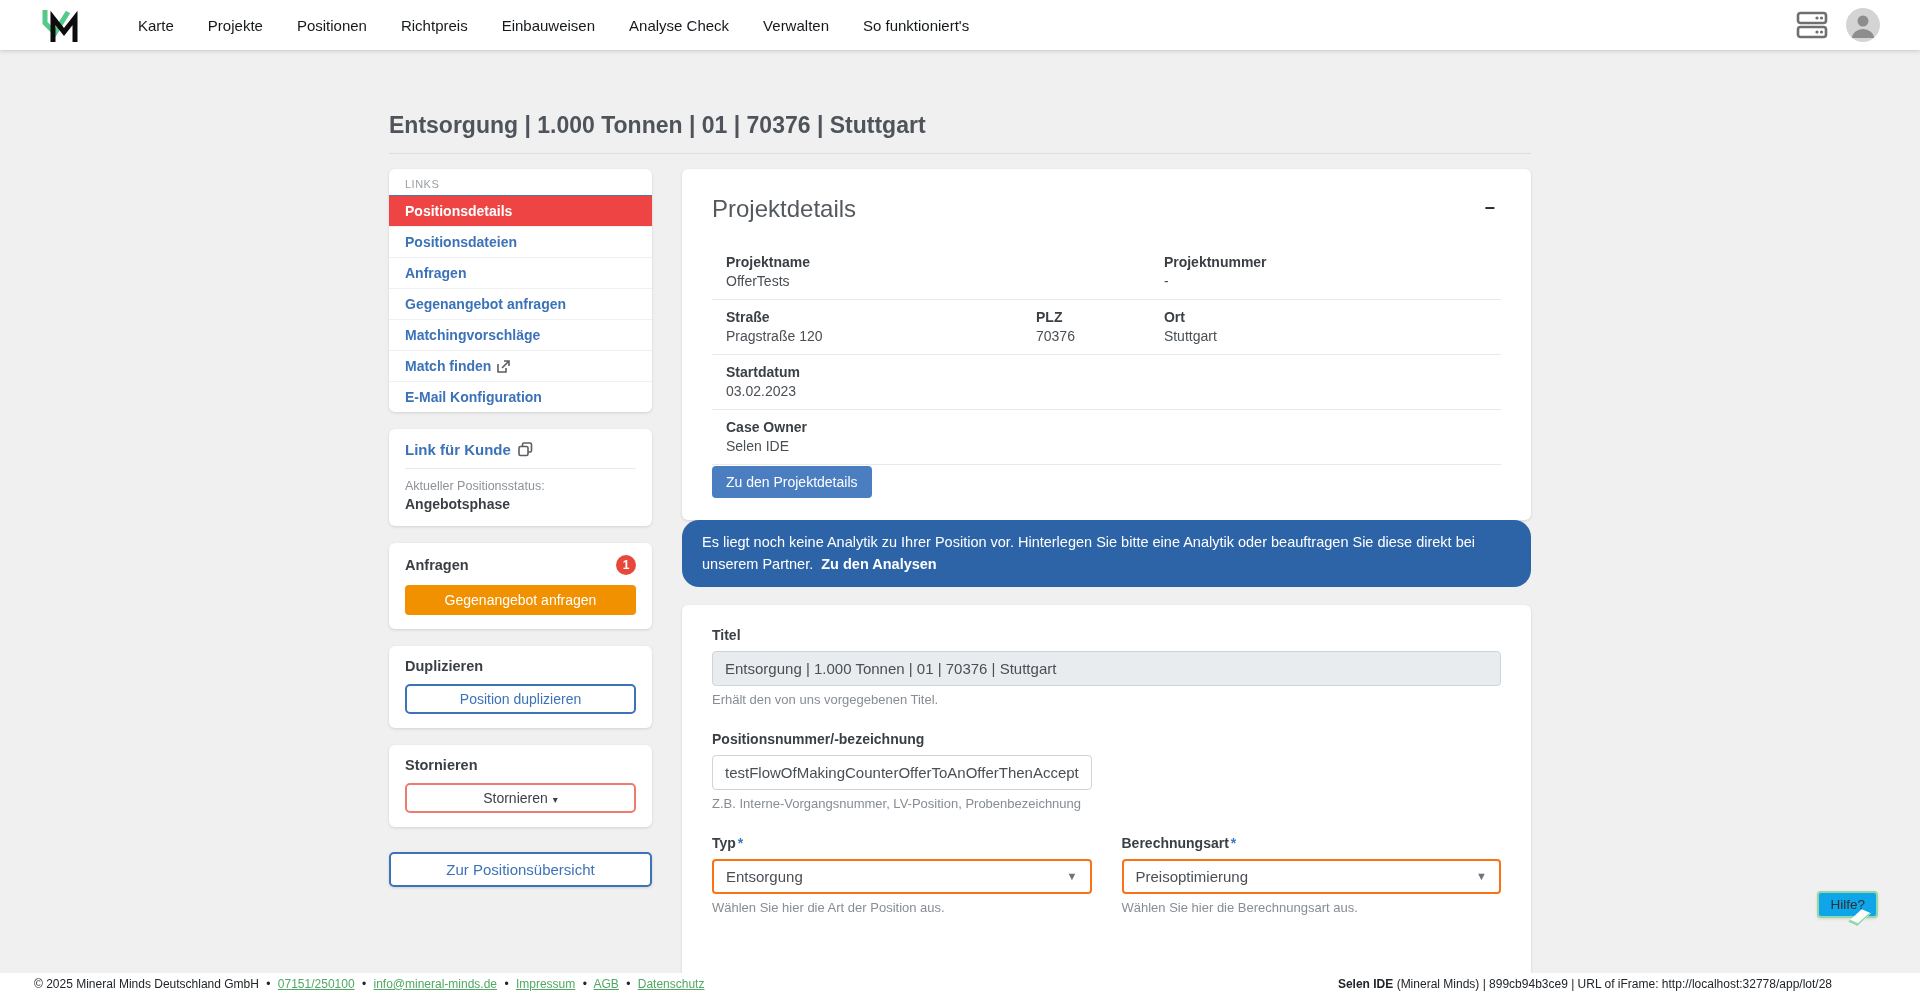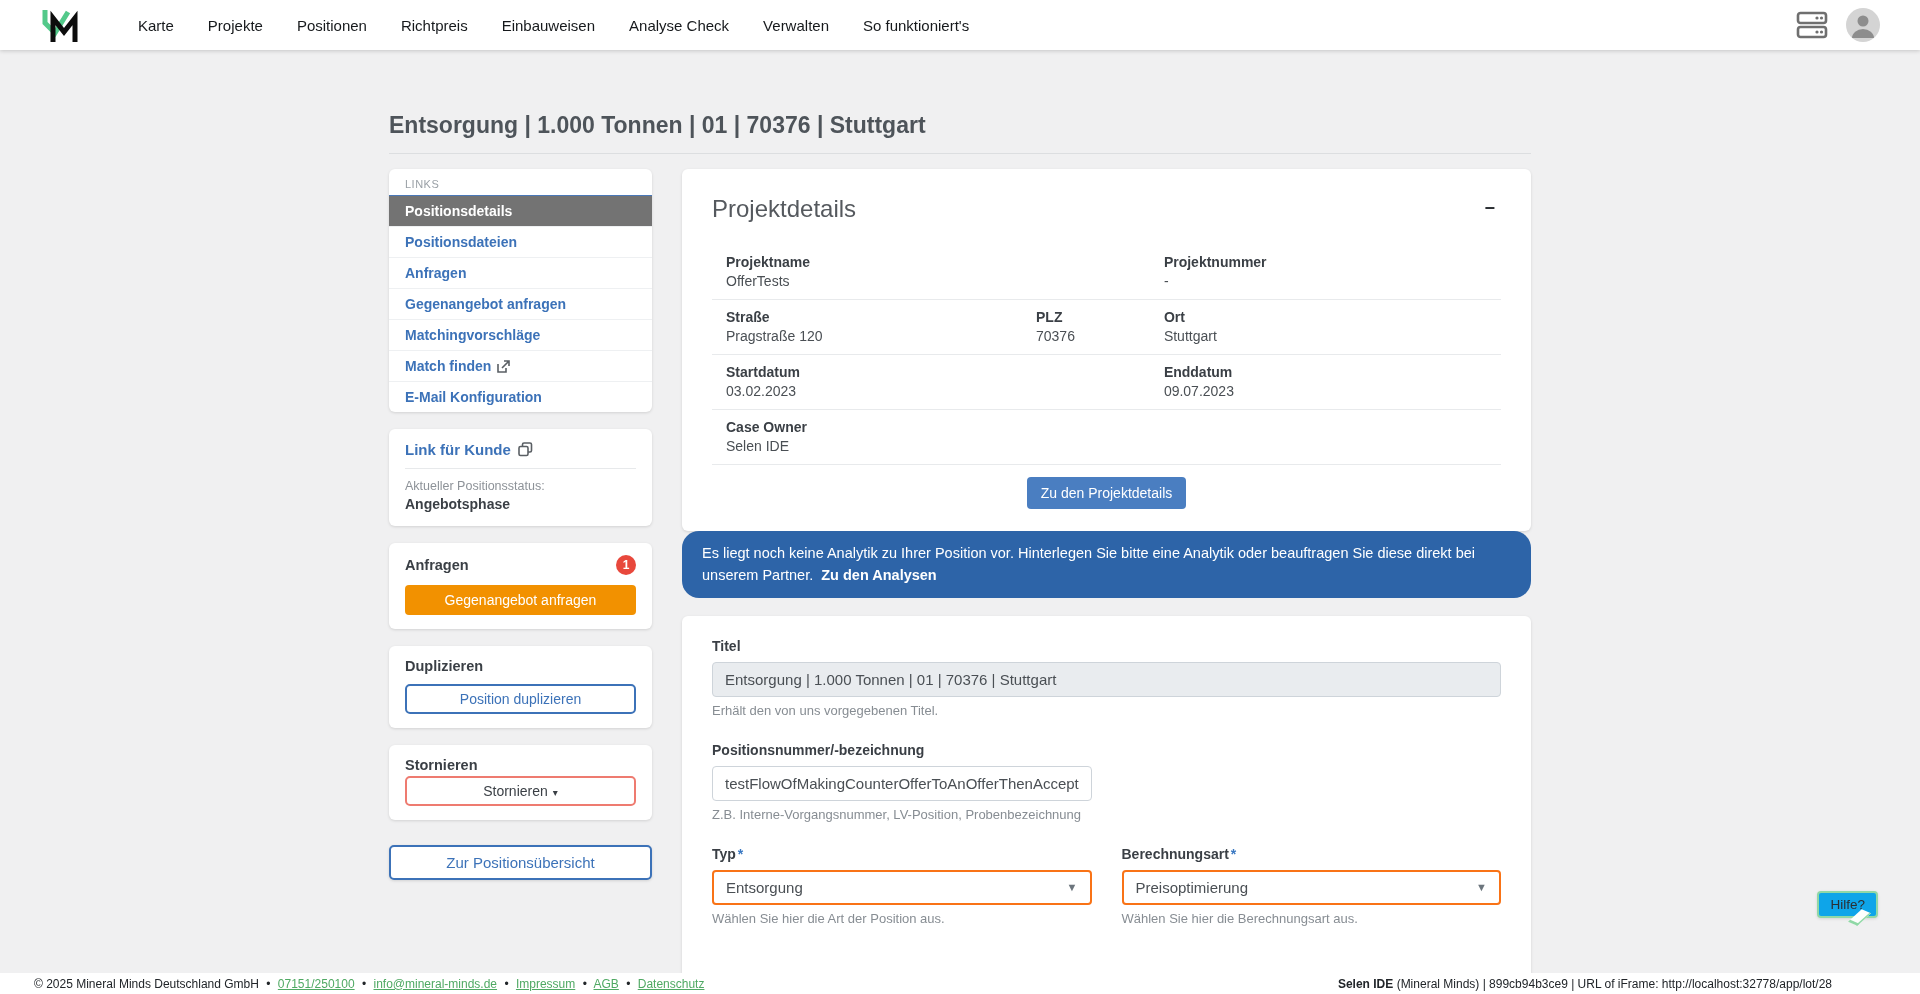--- a/index.html
+++ b/index.html
@@ -44,21 +44,21 @@
 
   .links-header {
     padding: 9px 16px 5px; font-size: 11px; letter-spacing: .5px;
     color: #9aa0a6; font-weight: 400;
   }
   .link-item {
     padding: 7px 16px; font-size: 14px; font-weight: 600;
     color: #3c72b8; border-top: 1px solid #eef0f2; cursor: pointer;
     display: flex; align-items: center; gap: 6px;
   }
-  .link-item.active { background: #737373; color: #fff; border-top-color: #4a78b8; }
+  .link-item.active { background: #ef4444; color: #fff; border-top-color: #4a78b8; }
   .link-item:last-child { border-radius: 0 0 6px 6px; }
 
   .pad-card { padding: 12px 16px 14px; }
   .kunde-link {
     font-size: 15px; font-weight: 600; color: #3c72b8; cursor: pointer;
     display: inline-flex; align-items: center; gap: 7px;
     padding-bottom: 10px;
   }
   .kunde-divider { border-top: 1px solid #e7e9eb; margin: 0 0 10px; }
   .status-label { font-size: 12.5px; color: #8d9298; }
@@ -75,21 +75,21 @@
          font-family: "Liberation Sans", sans-serif; }
   .btn-orange {
     margin-top: 10px; background: #f29100; border: none; color: #fff;
     font-size: 14px; padding: 7px 0; border-radius: 4px;
   }
   .btn-outline-blue {
     margin-top: 10px; background: #fff; border: 2px solid #3c72b8;
     color: #3c72b8; font-size: 14px; padding: 5px 0; border-radius: 5px;
   }
   .btn-outline-red {
-    margin-top: 3px; background: #fff; border: 2px solid #ee7b70;
+    margin-top: 10px; background: #fff; border: 2px solid #ee7b70;
     color: #3a3f45; font-size: 14px; padding: 5px 0; border-radius: 5px;
   }
   .btn-overview {
     background: #fff; border: 2px solid #3c72b8; color: #3c72b8;
     font-size: 15px; padding: 7px 0; border-radius: 5px; margin-top: 8px;
     box-shadow: 0 1px 3px rgba(0,0,0,.13);
   }
   .caret { font-size: 10px; margin-left: 5px; }
 
   
@@ -99,21 +99,21 @@
   .projekt-head { display: flex; justify-content: space-between; align-items: flex-start; }
   .projekt-title { font-size: 24px; font-weight: 400; color: #55595e; }
   .collapse-btn { font-size: 18px; font-weight: 700; color: #2b2f33; cursor: pointer; line-height: 1; padding: 4px 6px; }
   .detail-rows { margin-top: 22px; }
   .detail-row {
     display: grid; grid-template-columns: 40% 16.5% 43.5%;
     padding: 9px 0 10px 14px; border-bottom: 1px solid #e8eaec;
   }
   .detail-label { font-size: 14px; font-weight: 700; color: #3a3f45; }
   .detail-value { font-size: 14px; color: #4a4f54; margin-top: 3px; }
-  .projekt-footer { display: flex; justify-content: center; margin-top: 12px; }
+  .projekt-footer { display: flex; justify-content: flex-start; margin-top: 1px; }
   .btn-blue {
     background: #4a7ec1; color: #fff; border: none; border-radius: 4px;
     font-size: 14px; padding: 8px 14px; cursor: pointer; width: auto;
   }
 
   .banner {
     background: #2d64a8; border-radius: 17px;
     padding: 11px 20px; color: #fff; font-size: 14.5px; line-height: 1.55;
   }
   .banner-link { font-weight: 700; color: #fff; cursor: pointer; margin-left: 8px; }
@@ -303,24 +303,20 @@
             <div>
               <div class="detail-label">Ort</div>
               <div class="detail-value">Stuttgart</div>
             </div>
           </div>
           <div class="detail-row">
             <div style="grid-column:1/3">
               <div class="detail-label">Startdatum</div>
               <div class="detail-value">03.02.2023</div>
             </div>
-            <div>
-              <div class="detail-label">Enddatum</div>
-              <div class="detail-value">09.07.2023</div>
-            </div>
           </div>
           <div class="detail-row">
             <div style="grid-column:1/4">
               <div class="detail-label">Case Owner</div>
               <div class="detail-value">Selen IDE</div>
             </div>
           </div>
         </div>
         <div class="projekt-footer">
           <button class="btn btn-blue">Zu den Projektdetails</button>

